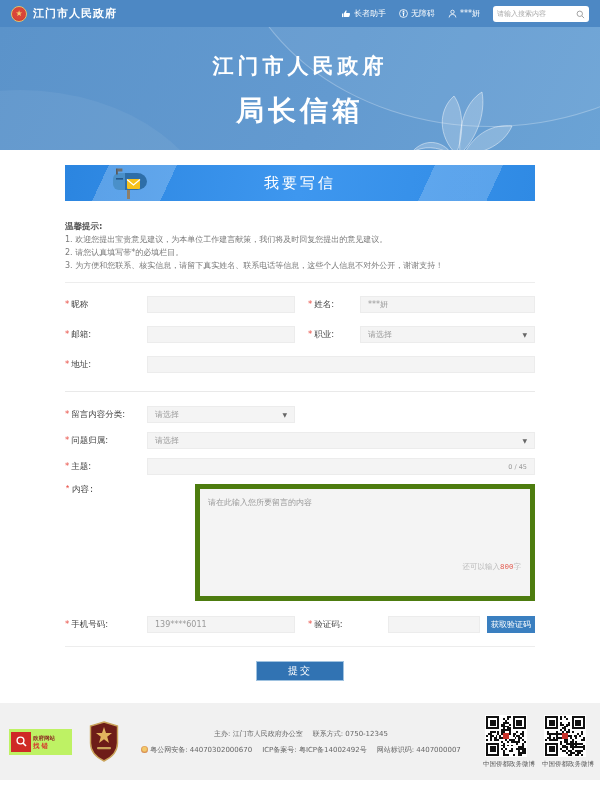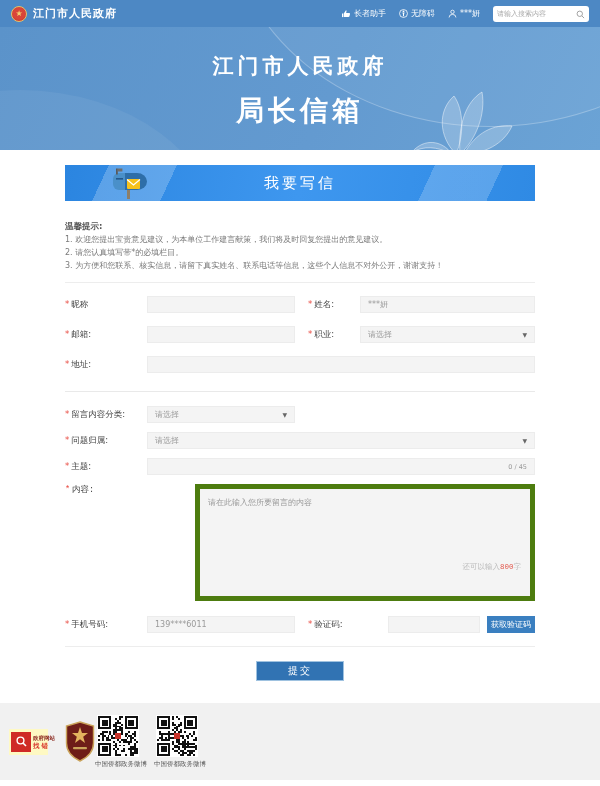--- a/index.html
+++ b/index.html
@@ -56,21 +56,21 @@
 
   .row-phone { margin-top:15px; }
   .captcha-input { width:92px; }
   .getcode-btn { width:48px; height:17px; margin-left:7px; background:#3a7fc0; color:#fff; font-size:8px; border:none; display:flex; align-items:center; justify-content:center; cursor:pointer; flex-shrink:0; }
 
   .submit-wrap { border-top:1px solid #ededed; margin-top:13px; padding:12px 0 22px 0; text-align:center; }
   .submit-btn { width:88px; height:20px; background:#3173b3; border:1px solid #9fc2e0; color:#fff; font-size:10px; letter-spacing:2px; cursor:pointer; }
 
   
   .footer { height:77px; background:#f1f1f1; display:flex; align-items:center; padding:0 9px; }
-  .badge-finderr { width:39px; height:26px; background:#fef9c3; display:flex; align-items:center; padding:2px; cursor:pointer; flex-shrink:0; }
+  .badge-finderr { width:63px; height:26px; background:#bef264; display:flex; align-items:center; padding:2px; cursor:pointer; flex-shrink:0; }
   .fe-sq { width:20px; height:20px; background:#cf2a26; display:flex; align-items:center; justify-content:center; flex-shrink:0; }
   .fe-txt { margin-left:2px; line-height:8px; }
   .fe-l1 { font-size:5.5px; color:#8c2b22; font-weight:bold; white-space:nowrap; }
   .fe-l2 { font-size:6.5px; color:#d6342c; font-weight:bold; letter-spacing:2px; }
   .badge-shield { margin-left:17px; flex-shrink:0; cursor:pointer; }
   .footer-center { flex:1; text-align:center; font-size:7px; color:#666; line-height:16px; }
   .footer-center .gap { display:inline-block; width:10px; }
   .sec-ic { display:inline-block; width:7px; height:7px; border-radius:50%; background:radial-gradient(circle at 50% 45%, #f3c96b 35%, #b94a2c 100%); vertical-align:-1px; margin-right:2px; }
   .qr-group { display:flex; gap:13px; margin-right:3px; }
   .qr-item { width:46px; }
@@ -263,20 +263,28 @@
       <div class="fe-l2">找错</div>
     </div>
   </div>
 
   <svg class="badge-shield" width="30" height="41" viewBox="0 0 30 41">
     <path d="M15,1 L28.5,5 V22 Q28.5,33.5 15,40 Q1.5,33.5 1.5,22 V5 Z" fill="#6e1d18" stroke="#caa35a" stroke-width="1.4"></path>
     <path d="M15,6 L17,12 L23,12 L18.2,15.8 L20,22 L15,18.2 L10,22 L11.8,15.8 L7,12 L13,12 Z" fill="#e3b45e"></path>
     <rect x="8" y="26" width="14" height="2.2" rx="1" fill="#caa35a"></rect>
   </svg>
 
+  <div class="footer-center">
+    <div>
+      <span>主办: 江门市人民政府办公室</span><span class="gap"></span><span>联系方式: 0750-12345</span>
+    </div>
+    <div>
+      <span class="sec-ic"></span><span>粤公网安备: 44070302000670</span><span class="gap"></span><span>ICP备案号: 粤ICP备14002492号</span><span class="gap"></span><span>网站标识码: 4407000007</span>
+    </div>
+  </div>
 
   <div class="qr-group">
     <div class="qr-item">
       <div class="qr-box">
           <svg id="qr1" viewBox="0 0 21 21" shape-rendering="crispEdges">
             <rect x="11" y="0" width="1" height="1" fill="#111"></rect>
             <rect x="12" y="0" width="1" height="1" fill="#111"></rect>
             <rect x="9" y="1" width="1" height="1" fill="#111"></rect>
             <rect x="11" y="1" width="1" height="1" fill="#111"></rect>
             <rect x="10" y="2" width="1" height="1" fill="#111"></rect>

